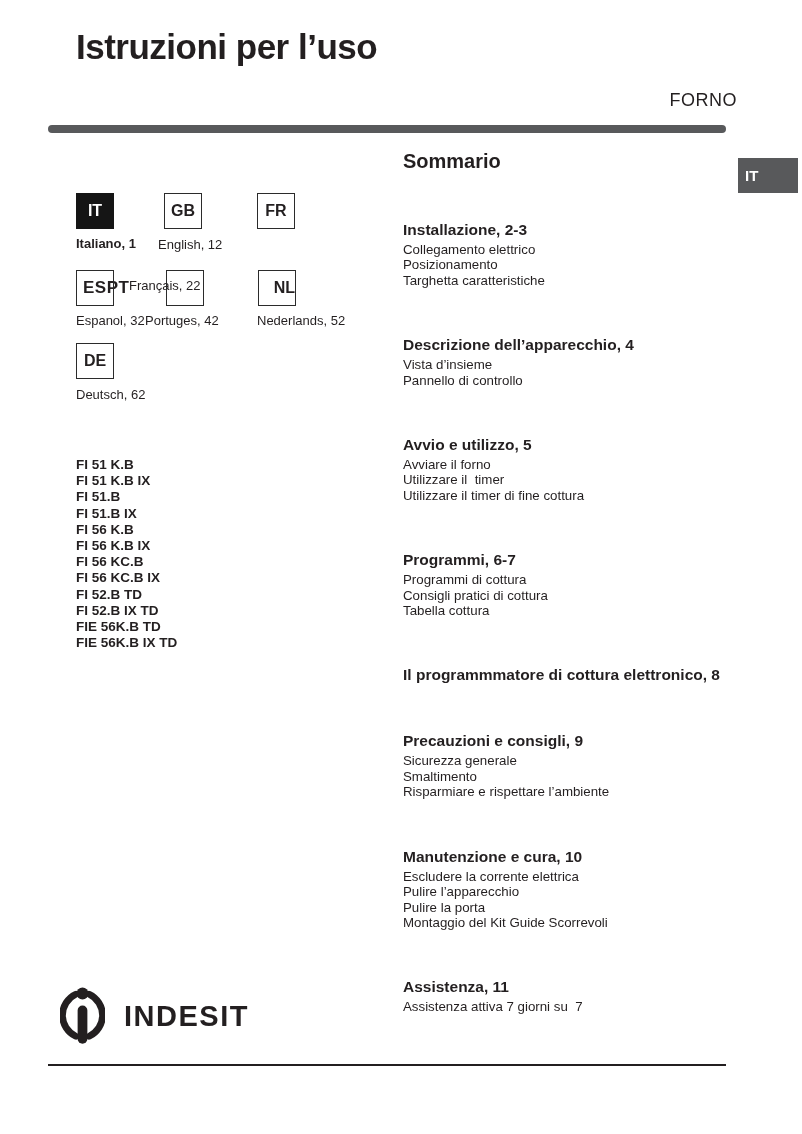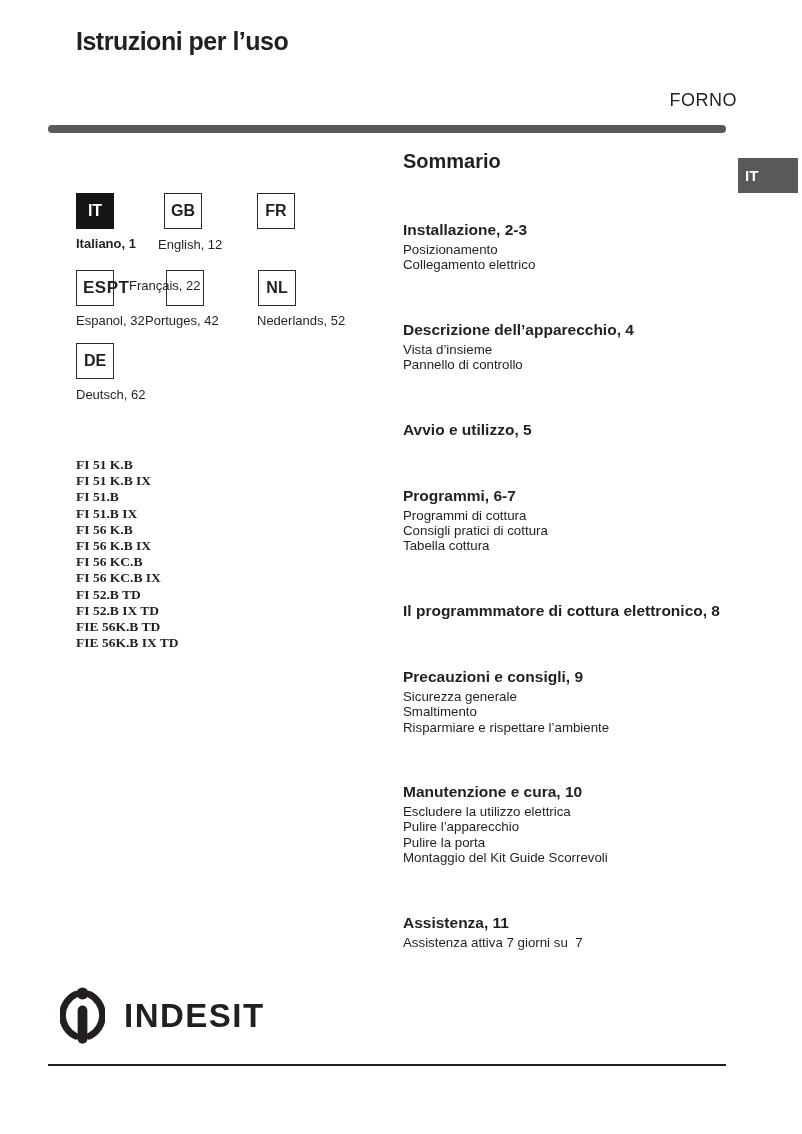--- a/index.html
+++ b/index.html
@@ -4,21 +4,21 @@
 <style>
   :root { --gray:#58595b; --ink:#231f20; }
   html,body { margin:0; padding:0; }
   body {
     width:802px; height:1134px; position:relative; overflow:hidden;
     background:#ffffff; color:var(--ink);
     font-family:"Liberation Sans", sans-serif;
   }
   .title {
     position:absolute; left:76px; top:27px; margin:0;
-    font-size:25px; font-weight:bold; letter-spacing:-0.5px; white-space:nowrap;
+    font-size:35px; font-weight:bold; letter-spacing:-0.5px; white-space:nowrap;
   }
   .product {
     position:absolute; top:90px; right:65px;
     font-size:18px; font-weight:normal; letter-spacing:0.5px;
   }
   .divider-bar {
     position:absolute; left:48px; top:125px; width:678px; height:8px;
     border-radius:4px; background:var(--gray);
   }
   .side-tab {
@@ -33,31 +33,31 @@
     border:1px solid #2b2b2b; background:transparent;
     display:flex; align-items:center; justify-content:center;
     font-weight:bold; font-size:16px; z-index:2;
   }
   .lang-box.filled { background:#151515; border-color:#151515; color:#fff; }
   .lang-label { position:absolute; font-size:13px; white-space:nowrap; z-index:1; }
   .lang-label.bold { font-weight:bold; }
   .espt-text { position:absolute; font-weight:bold; font-size:17px; letter-spacing:0.5px; z-index:1; white-space:nowrap; }
   
   .models { position:absolute; left:76px; top:457px; font-size:13.5px; font-weight:bold; line-height:16.2px; }
-  .model-line { white-space:pre;font-family:Liberation Serif, serif; }
+  .model-line { white-space:pre; }
   
   .sommario { position:absolute; left:403px; top:150px; width:350px; }
   .toc-title { margin:0 0 18px 0; font-size:20px; font-weight:bold; }
   .toc-section { margin-bottom:13px;margin-top:48px; }
   .toc-heading { margin:0 0 3px 0; font-size:15.5px; font-weight:bold; line-height:18px; }
   .toc-item { font-size:13.3px; line-height:15.4px; white-space:pre-wrap; }
   
   .logo { position:absolute; left:60px; top:986px; display:flex; align-items:center; gap:19px; }
   .logo svg { display:block; }
-  .brand { font-size:33px; font-weight:bold; letter-spacing:1.5px; }
+  .brand { font-size:29px; font-weight:bold; letter-spacing:1.5px; }
   .bottom-rule { position:absolute; left:48px; top:1064px; width:678px; height:2px; background:var(--ink); }
 </style>
 </head>
 <body>
 
 <div class="page">
 
   <h1 class="title">Istruzioni per l’uso</h1>
   <div class="product">FORNO</div>
   <div class="divider-bar"></div>
@@ -78,21 +78,21 @@
       <span>FR</span>
     </div>
 
     <span class="lang-label bold" style="left:0; top:43px;">Italiano, 1</span>
     <span class="lang-label" style="left:53px; top:44px;margin-top:41px;">Français, 22</span>
     <span class="lang-label" style="left:82px; top:44px;">English, 12</span>
 
     <span class="espt-text" style="left:7px; top:85px;">ESPT</span>
     <div class="lang-box" style="left:0; top:77px;"></div>
     <div class="lang-box" style="left:90px; top:77px;"></div>
-    <div class="lang-box" style="left:182px; top:77px;">
+    <div class="lang-box" style="left:182px; top:77px;justify-content:flex-end;">
       <span>NL</span>
     </div>
 
     <span class="lang-label" style="left:0; top:120px;">Espanol, 32</span>
     <span class="lang-label" style="left:69px; top:120px;">Portuges, 42</span>
     <span class="lang-label" style="left:181px; top:120px;">Nederlands, 52</span>
 
     <div class="lang-box" style="left:0; top:150px;">
       <span>DE</span>
     </div>
@@ -113,35 +113,41 @@
       <div class="model-line">FIE 56K.B TD</div>
       <div class="model-line">FIE 56K.B IX TD</div>
     </div>
 
   <div class="sommario">
     <h2 class="toc-title">Sommario</h2>
     <div id="toc-sections">
   <section class="toc-section">
     <h3 class="toc-heading">Installazione, 2-3</h3>
     <div class="toc-items">
+            <div class="toc-item">Collegamento elettrico</div>
             <div class="toc-item">Posizionamento</div>
-            <div class="toc-item">Collegamento elettrico</div>
+            <div class="toc-item">Targhetta caratteristiche</div>
           </div>
   </section>
 
   <section class="toc-section">
     <h3 class="toc-heading">Descrizione dell’apparecchio, 4</h3>
     <div class="toc-items">
             <div class="toc-item">Vista d’insieme</div>
             <div class="toc-item">Pannello di controllo</div>
           </div>
   </section>
 
   <section class="toc-section">
     <h3 class="toc-heading">Avvio e utilizzo, 5</h3>
+    <div class="toc-items">
+            <div class="toc-item">Avviare il forno</div>
+            <div class="toc-item">Utilizzare il  timer</div>
+            <div class="toc-item">Utilizzare il timer di fine cottura</div>
+          </div>
   </section>
 
   <section class="toc-section">
     <h3 class="toc-heading">Programmi, 6-7</h3>
     <div class="toc-items">
             <div class="toc-item">Programmi di cottura</div>
             <div class="toc-item">Consigli pratici di cottura</div>
             <div class="toc-item">Tabella cottura</div>
           </div>
   </section>
@@ -156,21 +162,21 @@
     <div class="toc-items">
             <div class="toc-item">Sicurezza generale</div>
             <div class="toc-item">Smaltimento</div>
             <div class="toc-item">Risparmiare e rispettare l’ambiente</div>
           </div>
   </section>
 
   <section class="toc-section">
     <h3 class="toc-heading">Manutenzione e cura, 10</h3>
     <div class="toc-items">
-            <div class="toc-item">Escludere la utilizzo elettrica</div>
+            <div class="toc-item">Escludere la corrente elettrica</div>
             <div class="toc-item">Pulire l’apparecchio</div>
             <div class="toc-item">Pulire la porta</div>
             <div class="toc-item">Montaggio del Kit Guide Scorrevoli</div>
           </div>
   </section>
 
   <section class="toc-section">
     <h3 class="toc-heading">Assistenza, 11</h3>
     <div class="toc-items">
             <div class="toc-item">Assistenza attiva 7 giorni su  7</div>

